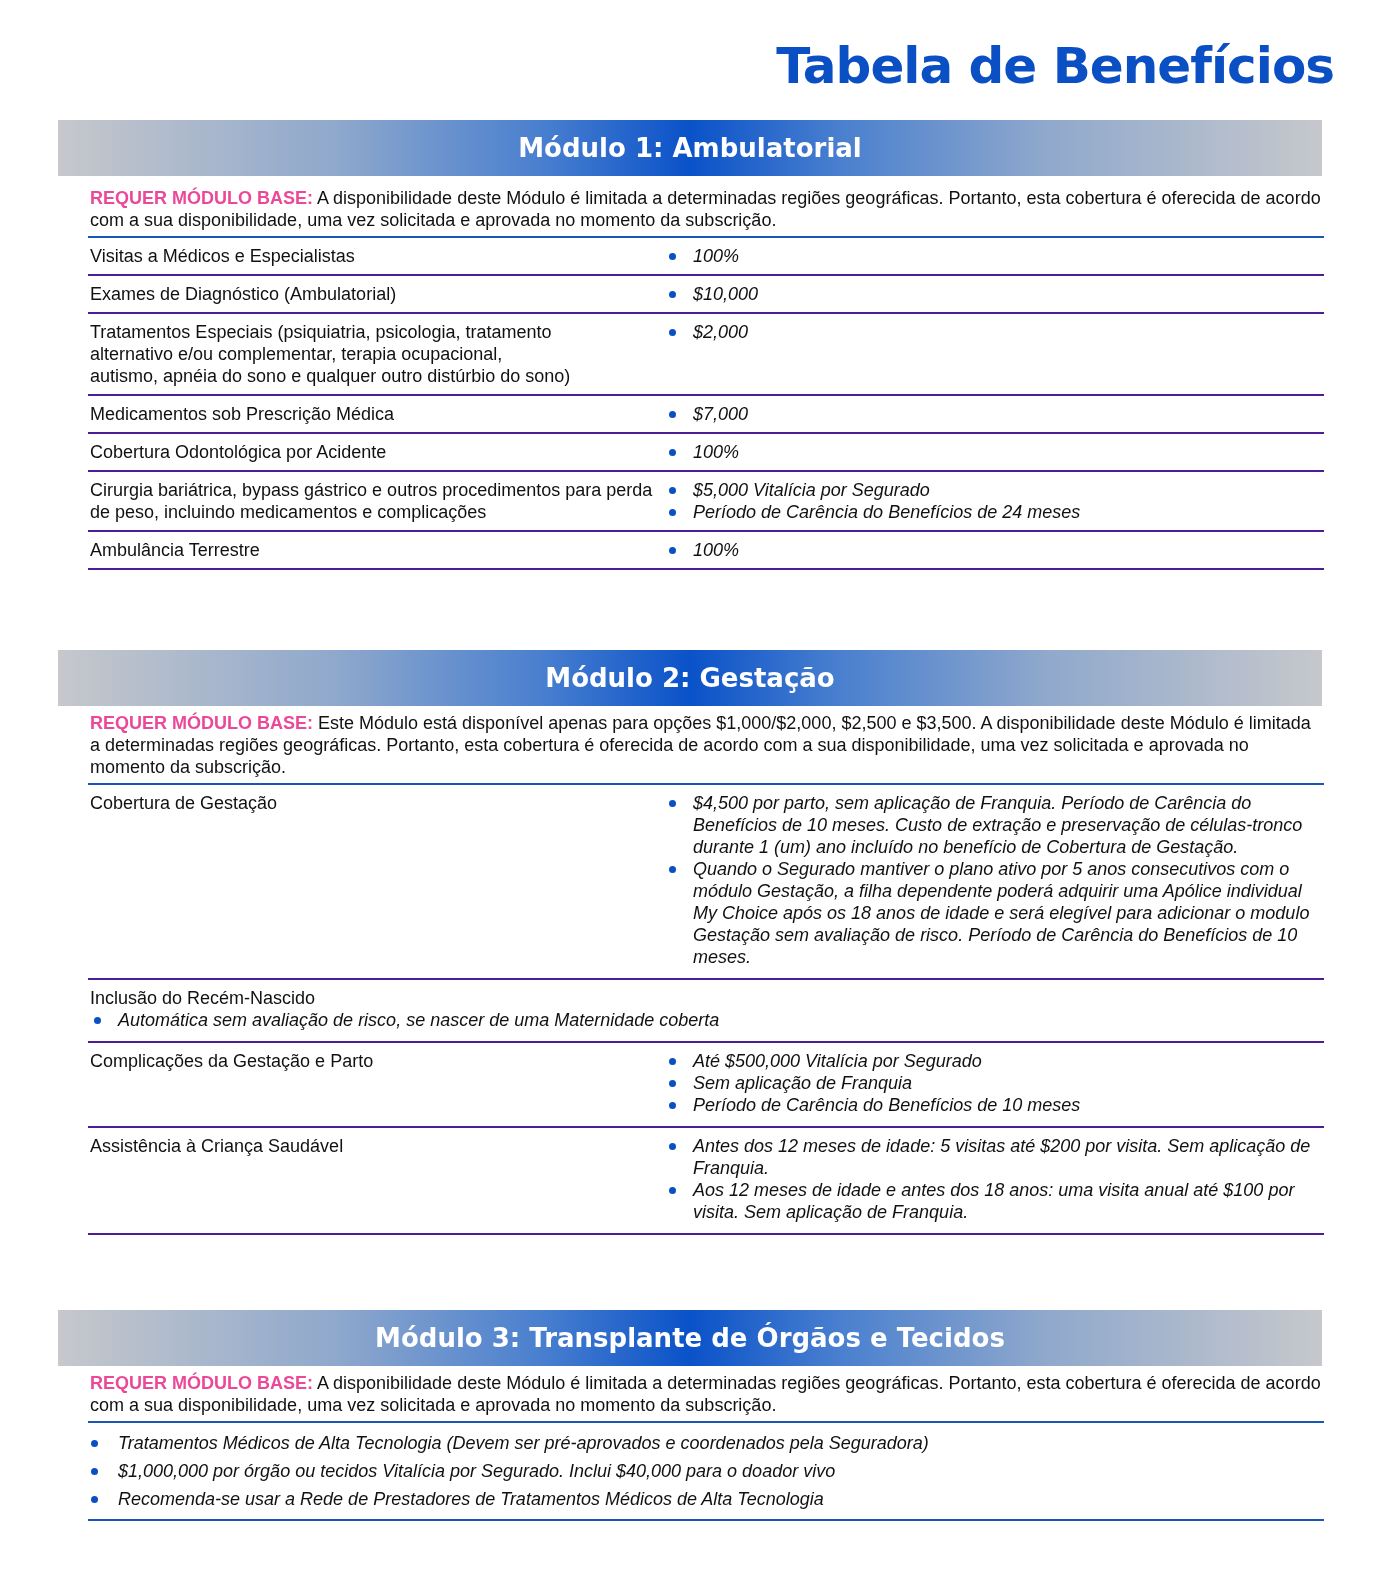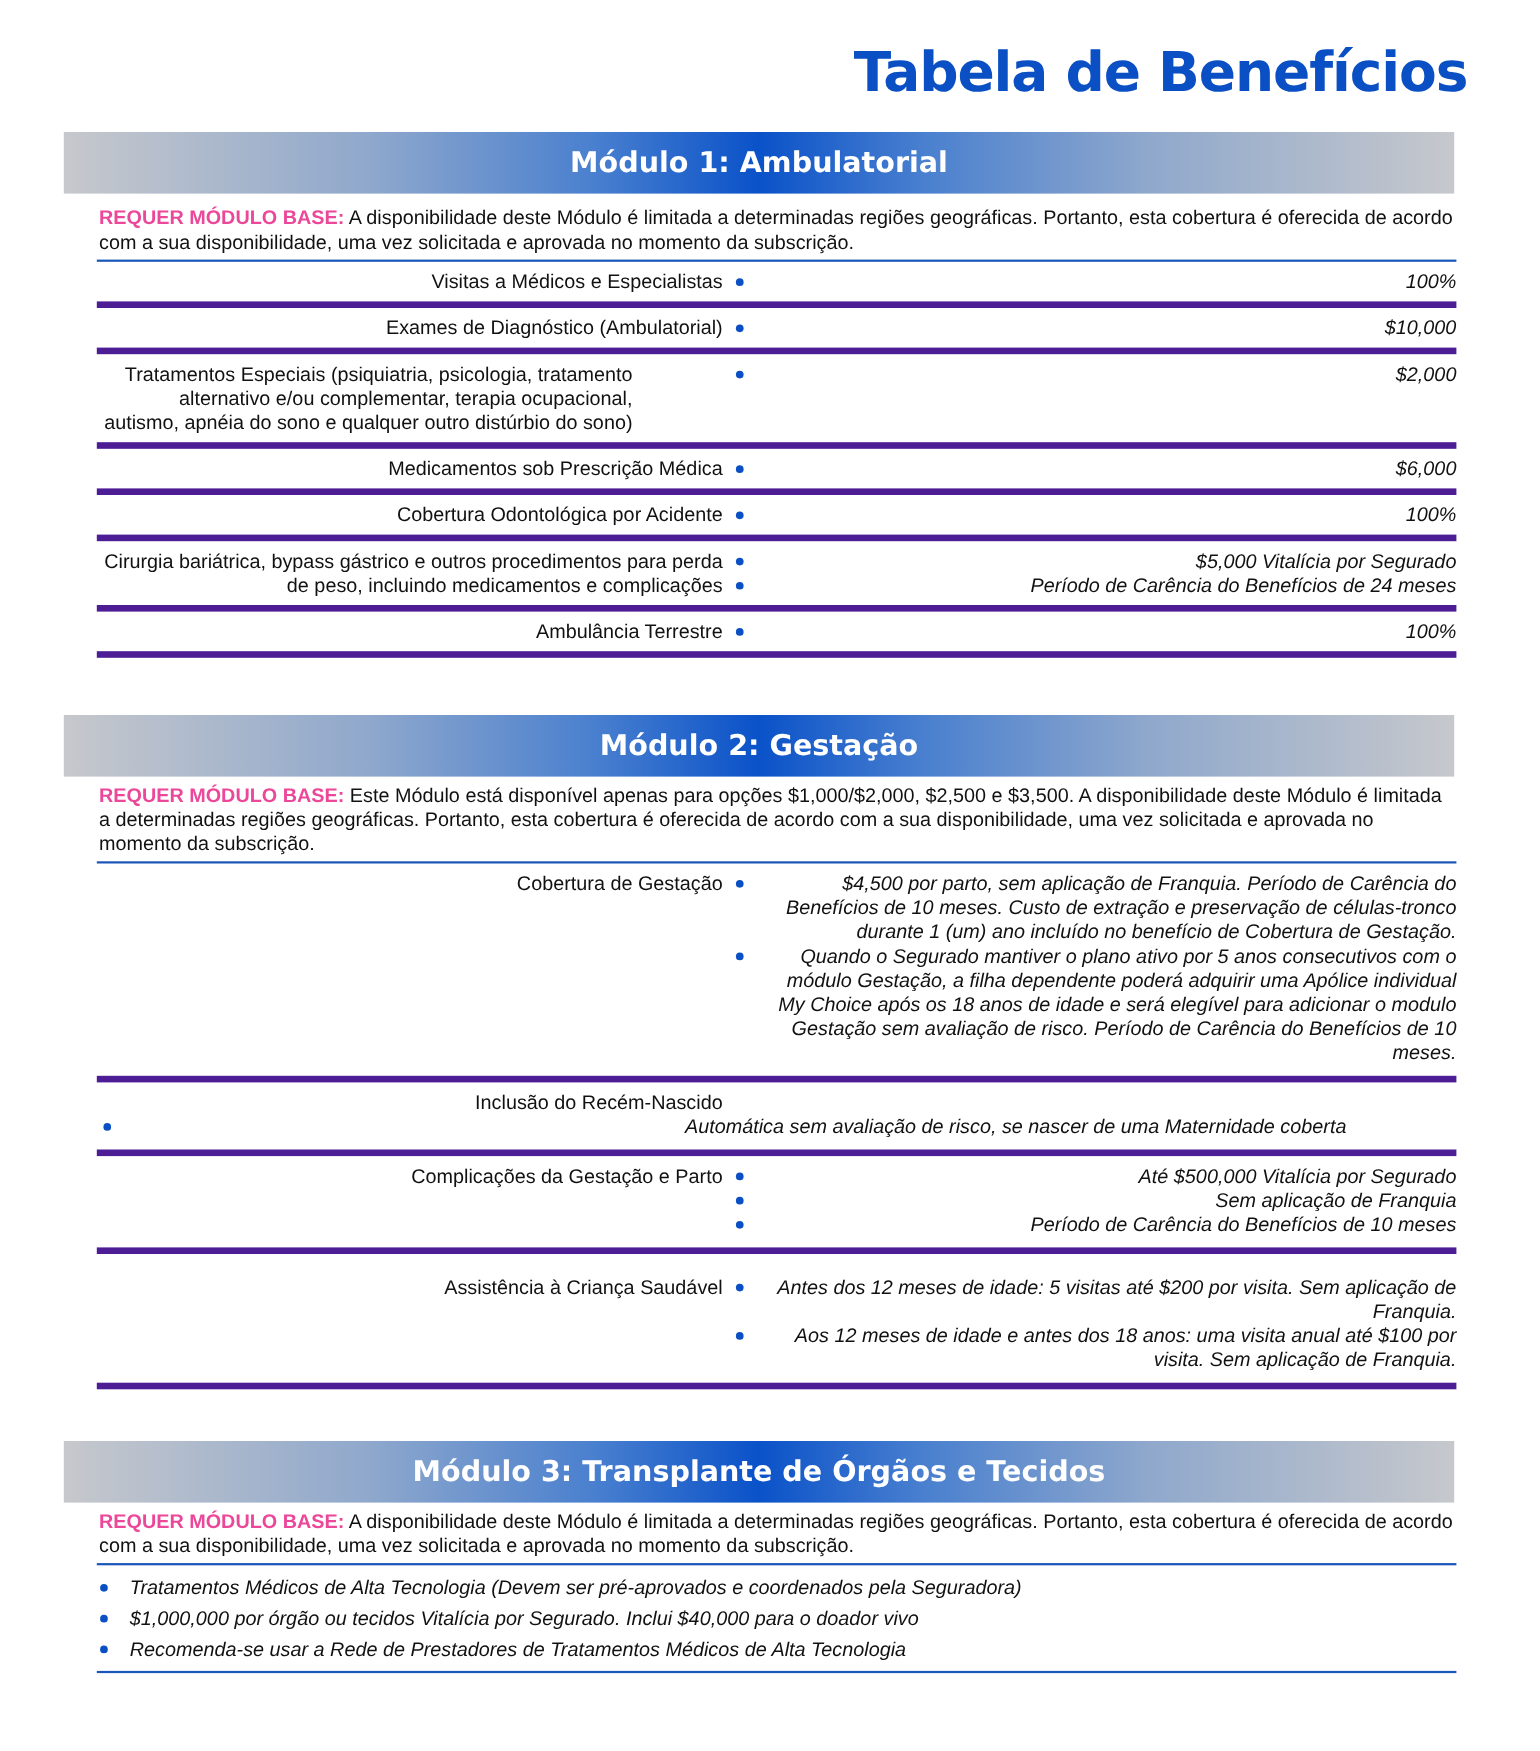--- a/index.html
+++ b/index.html
@@ -47,23 +47,22 @@
       border-bottom: 2px solid #1a55b8;
       font-size: 18px;
       line-height: 22px;
     }
     .note .req {
       color: #ec4899;
       font-weight: bold;
     }
     .row {
       display: flex;
-      border-bottom: 6px solid #4c1d95;
+      border-bottom: 2px solid #4c1d95;
       padding: 7px 0 7px 2px;
-      text-align: right;
     }
     .row .label {
       width: 575px;
       flex-shrink: 0;
       padding-right: 8px;
     }
     .row .values {
       flex: 1;
       list-style: none;
     }
@@ -116,21 +115,21 @@
     </div>
     <div class="row">
       <div class="label" style="padding-right:90px;">Tratamentos Especiais (psiquiatria, psicologia, tratamento alternativo e/ou complementar, terapia ocupacional, autismo, apnéia do sono e qualquer outro distúrbio do sono)</div>
       <ul class="values">
         <li>$2,000</li>
       </ul>
     </div>
     <div class="row">
       <div class="label">Medicamentos sob Prescrição Médica</div>
       <ul class="values">
-        <li>$6,000</li>
+        <li>$7,000</li>
       </ul>
     </div>
     <div class="row">
       <div class="label">Cobertura Odontológica por Acidente</div>
       <ul class="values">
         <li>100%</li>
       </ul>
     </div>
     <div class="row">
       <div class="label">Cirurgia bariátrica, bypass gástrico e outros procedimentos para perda de peso, incluindo medicamentos e complicações</div>
@@ -166,21 +165,21 @@
       </ul>
     </div>
     <div class="row" style="padding-bottom:10px;">
       <div class="label">Complicações da Gestação e Parto</div>
       <ul class="values">
         <li>Até $500,000 Vitalícia por Segurado</li>
         <li>Sem aplicação de Franquia</li>
         <li>Período de Carência do Benefícios de 10 meses</li>
       </ul>
     </div>
-    <div class="row" style="padding-bottom:10px;margin-top:12px;">
+    <div class="row" style="padding-bottom:10px;">
       <div class="label">Assistência à Criança Saudável</div>
       <ul class="values">
         <li>Antes dos 12 meses de idade: 5 visitas até $200 por visita. Sem aplicação de Franquia.</li>
         <li>Aos 12 meses de idade e antes dos 18 anos: uma visita anual até $100 por visita. Sem aplicação de Franquia.</li>
       </ul>
     </div>
   </div>
 </section>
 
 <section class="module" style="top:1310px;">

